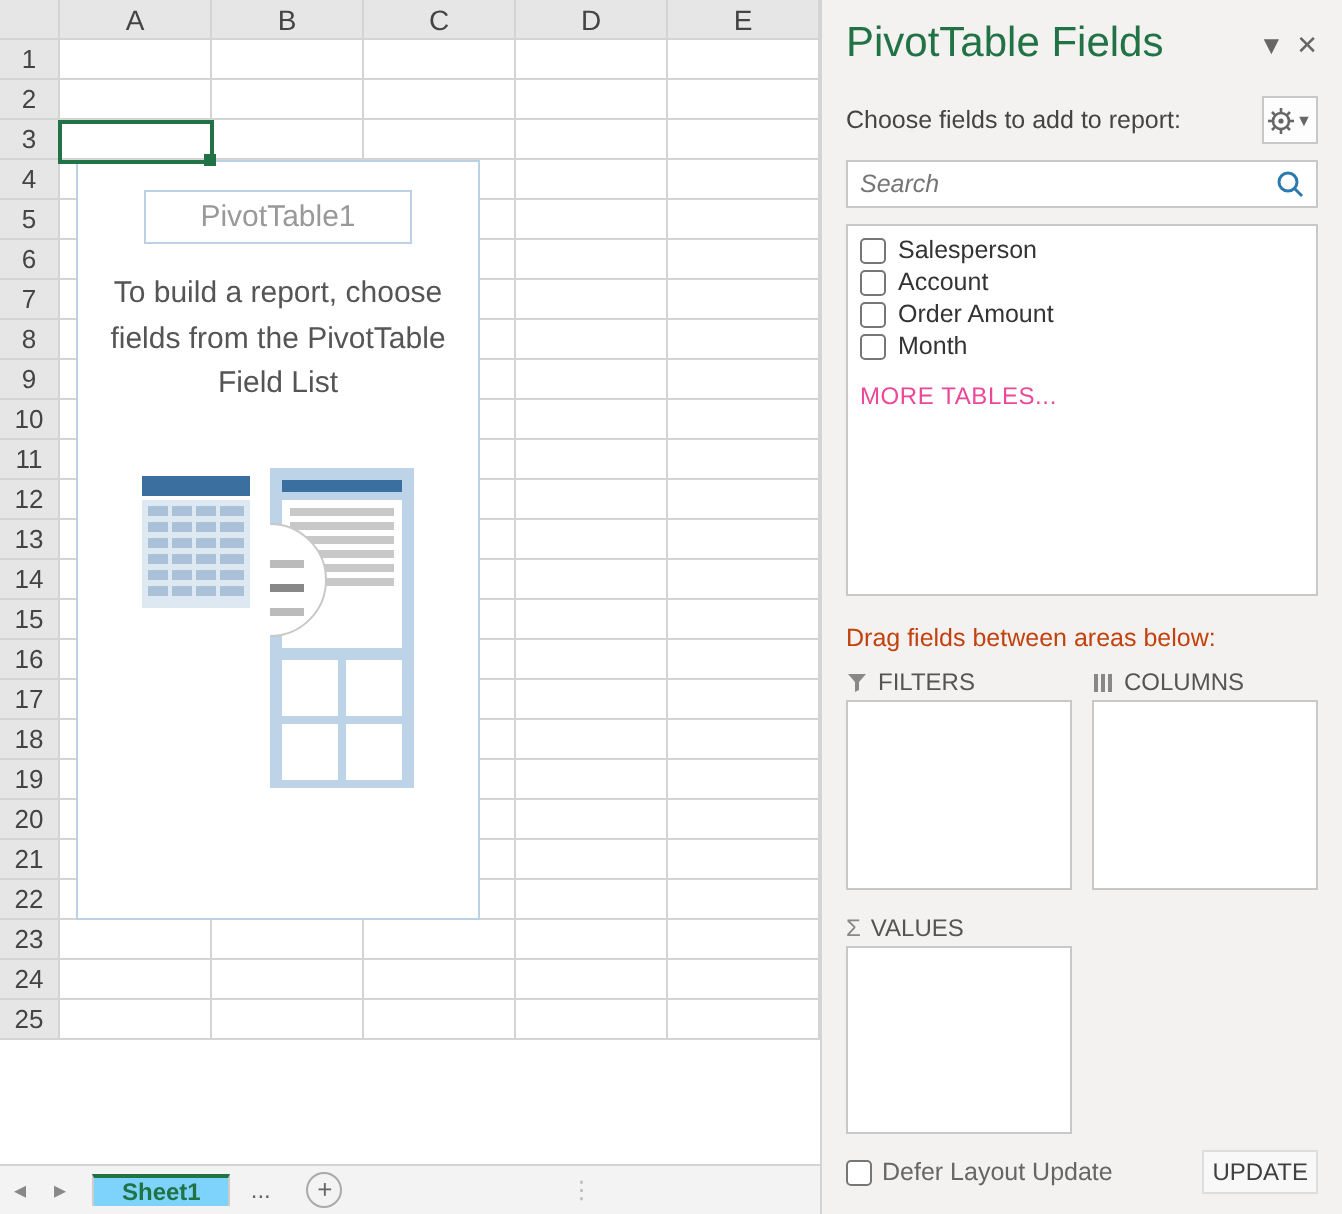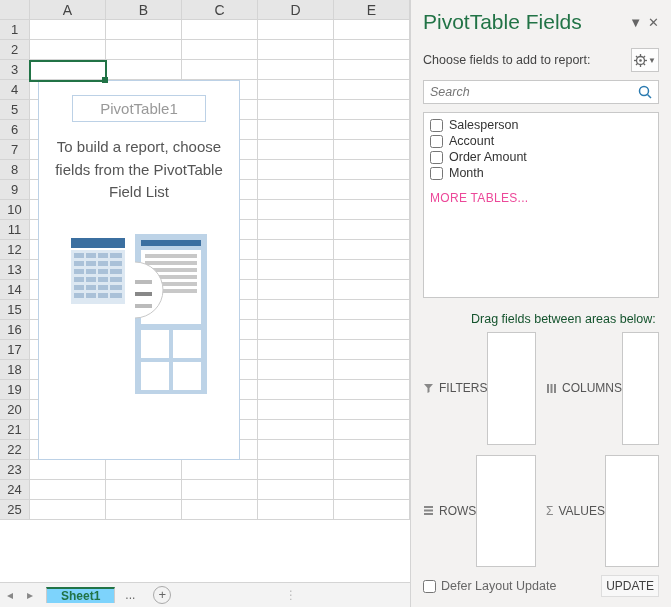--- a/index.html
+++ b/index.html
@@ -30,23 +30,23 @@
 .pane-title { color:#217346; font-size:21px; font-weight:300; }
 .pane-ctrl { display:flex; gap:6px; color:#666; font-size:13px;}
 .pane-sub { display:flex; justify-content:space-between; align-items:center; margin-top:14px; font-size:12.5px; color:#444;}
 .gear-btn { width:28px; height:24px; border:1px solid #c8c8c8; background:#fdfdfd; display:flex; align-items:center; justify-content:center; gap:1px;}
 .search-box { margin-top:8px; display:flex; border:1px solid #c8c8c8; background:#fff; height:24px; align-items:center; padding:0 6px;}
 .search-box input { flex:1; border:none; outline:none; font-size:12.5px; font-style:italic; color:#888; background:transparent;}
 .field-list { margin-top:8px; border:1px solid #c8c8c8; background:#fff; height:186px; padding:4px 6px; overflow:auto;}
 .field-item { display:flex; align-items:center; gap:6px; font-size:12.5px; color:#333; padding:1px 0;}
 .field-item input { width:13px; height:13px;}
 .more-tables { font-size:12px; color:#ec4899; margin-top:10px; letter-spacing:0.3px;}
-.areas-label { font-size:12.5px; color:#14532d; margin-top:14px;margin-left:48px;}
+.areas-label { font-size:12.5px; color:#c2410c; margin-top:14px;}
 .areas { display:grid; grid-template-columns:1fr 1fr; grid-template-rows:1fr 1fr; gap:10px; margin-top:6px; flex:1; min-height:200px;}
-.area { display:flex; flex-direction:row;}
+.area { display:flex; flex-direction:column;}
 .area-head { font-size:12px; color:#555; display:flex; align-items:center; gap:5px; padding:2px 0;}
 .area-body { flex:1; background:#fff; border:1px solid #c8c8c8;}
 .footer { display:flex; justify-content:space-between; align-items:center; margin-top:8px; font-size:12.5px; color:#666;}
 .footer label { display:flex; align-items:center; gap:5px;}
 .update-btn { border:1px solid #ddd; background:#f8f8f8; color:#404040; padding:3px 4px; font-size:12px;}
 svg { display:block;}
 </style>
 </head>
 <body>
 
@@ -424,31 +424,20 @@
             <rect x="1" y="1" width="2" height="9" fill="#888"></rect>
             <rect x="4.5" y="1" width="2" height="9" fill="#888"></rect>
             <rect x="8" y="1" width="2" height="9" fill="#888"></rect>
           </svg>
           <span>COLUMNS</span>
         </div>
       <div class="area-body"></div>
     </div>
     <div class="area">
       <div class="area-head">
-          <svg width="11" height="11">
-            <rect x="1" y="1" width="9" height="2" fill="#888"></rect>
-            <rect x="1" y="4.5" width="9" height="2" fill="#888"></rect>
-            <rect x="1" y="8" width="9" height="2" fill="#888"></rect>
-          </svg>
-          <span>ROWS</span>
-        </div>
-      <div class="area-body"></div>
-    </div>
-    <div class="area">
-      <div class="area-head">
           <span style="font-size:12px;color:#888">Σ</span>
           <span>VALUES</span>
         </div>
       <div class="area-body"></div>
     </div>
   </div>
   <div class="footer">
     <label>
         <input type="checkbox" style="">
         <span>Defer Layout Update</span>

